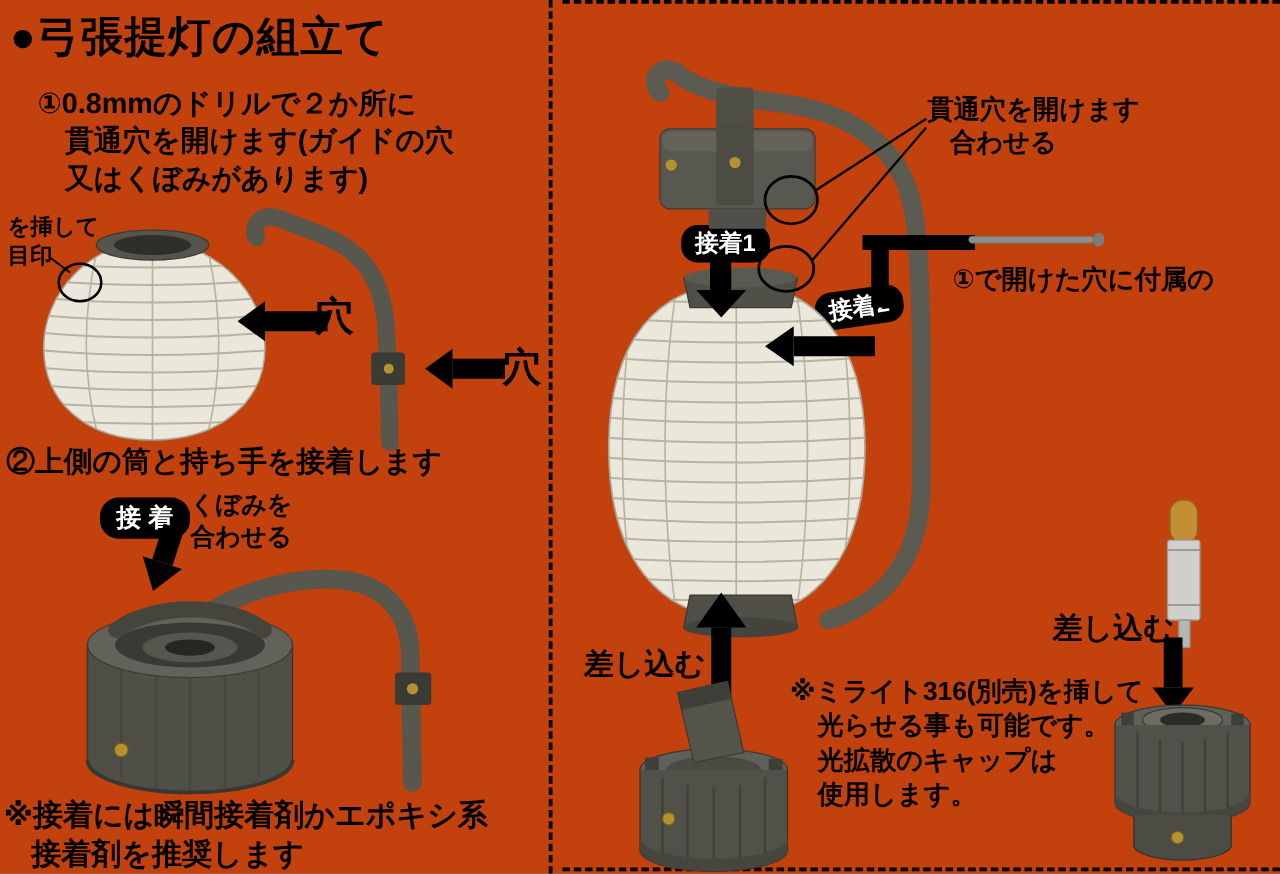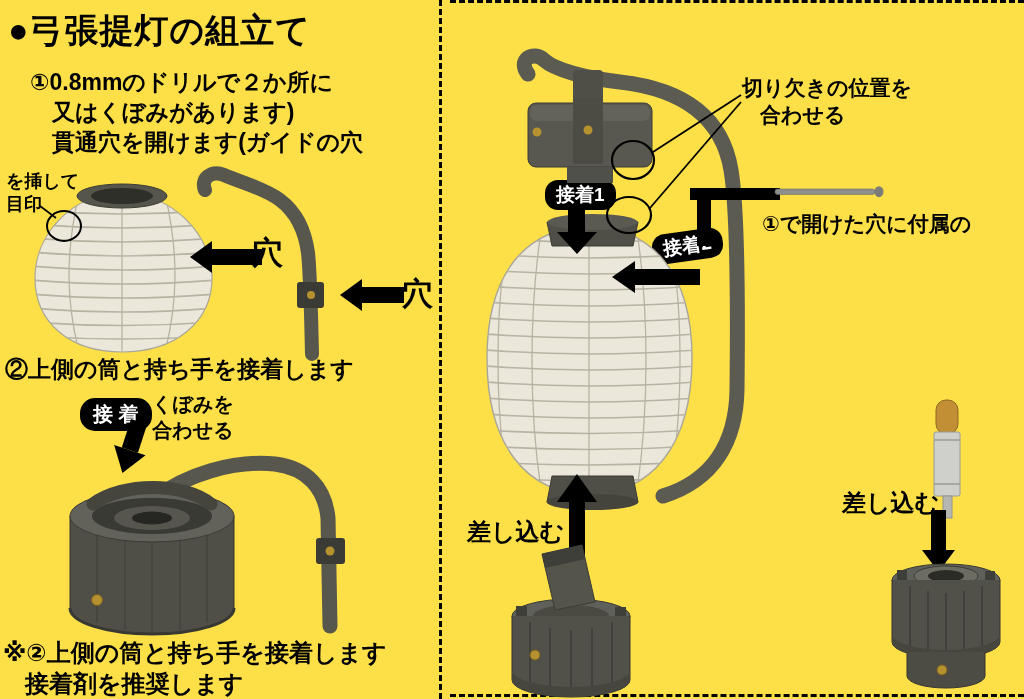--- a/index.html
+++ b/index.html
@@ -1,17 +1,17 @@
 <!DOCTYPE html>
 <html><head>
 <meta charset="utf-8">
 <style>
   html,body{margin:0;padding:0;background:#888;}
   .sheet{
-    position:relative;width:1024px;height:699px;background:#fde047;
+    position:relative;width:1024px;height:699px;background:#c2410c;
     font-family:"Liberation Sans","DejaVu Sans",sans-serif;color:#000;
     overflow:hidden;margin:0 auto;
   }
   .abs{position:absolute;}
   .txt{font-weight:700;color:#000;white-space:nowrap;line-height:1.3;}
   .indent{padding-left:22px;}
   .badge{
     position:absolute;background:#000;color:#fff;font-weight:700;
     border-radius:15px;text-align:center;white-space:nowrap;
   }
@@ -25,43 +25,43 @@
 <div class="sheet">
 
   <div class="cutline v-cut" style="left:439px;top:0;height:699px;"></div>
   <div class="cutline h-cut" style="left:450px;top:0;width:574px;"></div>
   <div class="cutline h-cut" style="left:450px;top:694px;width:574px;"></div>
 
   <div class="abs txt" style="left:8px;top:8px;font-size:34px;font-weight:800;letter-spacing:1px;">●弓張提灯の組立て</div>
 
   <div class="abs" style="left:30px;top:68px;font-size:23px;line-height:31px;">
     <div class="txt">①0.8mmのドリルで２か所に</div>
+    <div class="txt indent">貫通穴を開けます(ガイドの穴</div>
     <div class="txt indent">又はくぼみがあります)</div>
-    <div class="txt indent">貫通穴を開けます(ガイドの穴</div>
   </div>
 
   <div class="abs" style="left:6px;top:170px;font-size:18px;line-height:23px;">
     <div class="txt">を挿して</div>
     <div class="txt">目印</div>
   </div>
 
   <div class="abs txt" style="left:252px;top:233px;font-size:31px;font-weight:800;">穴</div>
   <div class="abs txt" style="left:402px;top:274px;font-size:31px;font-weight:800;">穴</div>
 
   <div class="abs txt" style="left:5px;top:357px;font-size:23px;font-family:Liberation Mono, monospace;">②上側の筒と持ち手を接着します</div>
 
   <div class="badge" style="left:80px;top:398px;font-size:20px;padding:3px 13px;">接 着</div>
 
   <div class="abs" style="left:152px;top:391px;font-size:20px;line-height:25px;text-align:center;">
     <div class="txt">くぼみを</div>
     <div class="txt">合わせる</div>
   </div>
 
   <div class="abs" style="left:3px;top:637px;font-size:24px;line-height:31px;">
-    <div class="txt">※②上側の筒と持ち手を接着します</div>
+    <div class="txt">※接着には瞬間接着剤かエポキシ系</div>
     <div class="txt indent">接着剤を推奨します</div>
   </div>
 
   <svg class="abs" style="left:12px;top:158px;" width="425" height="210" viewBox="0 0 425 210">
     <defs>
       <clipPath id="lant1clip">
         <path d="M110,34 C57,37 23,78 23,120 C23,164 57,194 110,194 C163,194 200,164 200,120 C200,78 163,37 110,34 Z"></path>
       </clipPath>
     </defs>
 
@@ -136,34 +136,40 @@
     </g>
 
     <g fill="#000" transform="rotate(18 95 40)">
       <rect x="87" y="12" width="17" height="30"></rect>
         <polygon points="79,42 112,42 95.5,66"></polygon>
     </g>
   </svg>
 
 
   <div class="abs" style="left:742px;top:74px;font-size:21px;line-height:27px;">
-    <div class="txt">切り欠きの位置を</div>
+    <div class="txt">貫通穴を開けます</div>
     <div class="txt" style="padding-left:18px;">合わせる</div>
   </div>
 
   <div class="badge" style="left:545px;top:180px;font-size:19px;padding:2px 11px;border-radius:13px;">接着1</div>
   <div class="badge" style="left:652px;top:231px;font-size:19px;padding:2px 11px;border-radius:13px;transform:rotate(-8deg);">接着2</div>
 
   <div class="abs" style="left:762px;top:210px;font-size:21px;line-height:27px;">
     <div class="txt">①で開けた穴に付属の</div>
   </div>
 
   <div class="abs txt" style="left:467px;top:516px;font-size:24px;font-weight:800;">差し込む</div>
   <div class="abs txt" style="left:842px;top:487px;font-size:24px;font-weight:800;">差し込む</div>
 
+  <div class="abs" style="left:632px;top:540px;font-size:21px;line-height:29px;">
+    <div class="txt">※ミライト316(別売)を挿して</div>
+    <div class="txt indent">光らせる事も可能です。</div>
+    <div class="txt indent">光拡散のキャップは</div>
+    <div class="txt indent">使用します。</div>
+  </div>
 
   <svg class="abs" style="left:445px;top:40px;" width="575" height="659" viewBox="0 0 575 659">
     <defs>
       <clipPath id="lant2clip">
         <path d="M144,187 C82,187 42,232 42,318 C42,406 82,454 144,454 C206,454 247,406 247,318 C247,232 206,187 144,187 Z"></path>
       </clipPath>
     </defs>
 
     <path d="M83,34 C72,20 88,10 99,20 C110,30 140,38 175,42 C228,48 276,70 286,130 C292,166 293,260 292,350 C291,400 270,440 218,456" fill="none" stroke="#5b5b51" stroke-width="15" stroke-linecap="round"></path>
 

